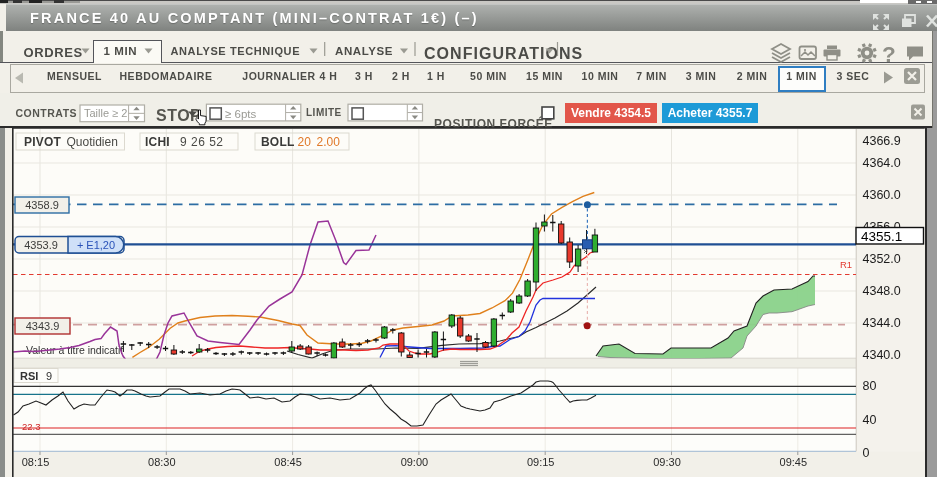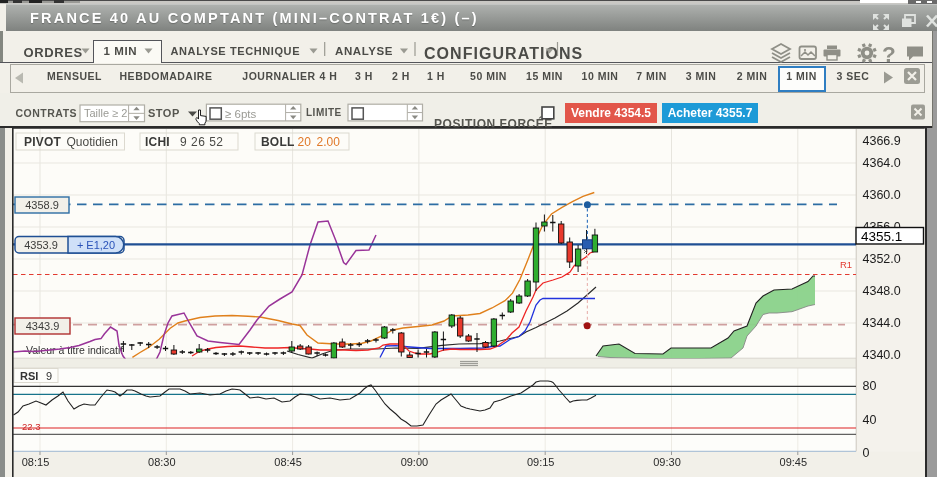--- a/index.html
+++ b/index.html
@@ -60,21 +60,21 @@
 <span class="tf" style="left:600px">10 MIN</span>
 <span class="tf" style="left:651.5px">7 MIN</span>
 <span class="tf" style="left:701px">3 MIN</span>
 <span class="tf" style="left:752px">2 MIN</span>
 <span class="tf" style="left:801.5px">1 MIN</span>
 <span class="tf" style="left:853px">3 SEC</span>
 
 <div class="abs" style="left:0;top:93px;width:937px;height:33px;background:#f0efe8"></div>
 <div class="abs" style="left:0;top:126.2px;width:937px;height:2.4px;background:#2b2b2b"></div>
 <div class="abs b" style="left:15.5px;top:107px;font-size:10.5px;color:#55554f;letter-spacing:0.5px">CONTRATS</div>
-<div class="abs b" style="left:148px;top:107px;font-size:11px;color:#55554f;letter-spacing:0.5px">STOP</div>
+<div class="abs b" style="left:156px;top:107px;font-size:16px;color:#55554f;letter-spacing:0.5px">STOP</div>
 <div class="abs b" style="left:306px;top:107px;font-size:10px;color:#55554f;letter-spacing:0.5px">LIMITE</div>
 <div class="abs b" style="left:434px;top:117px;font-size:12px;color:#55554f;letter-spacing:0.55px">POSITION FORCÉE</div>
 <div class="abs" style="left:565px;top:102.7px;width:92px;height:20.8px;background:#e2564a;color:#fff;font-size:12px;font-weight:bold;text-align:center;line-height:20.8px">Vendre 4354.5</div>
 <div class="abs" style="left:662px;top:102.7px;width:96px;height:20.8px;background:#1d9ad7;color:#fff;font-size:12px;font-weight:bold;text-align:center;line-height:20.8px">Acheter 4355.7</div>
 
 <div class="abs" style="left:0;top:128px;width:937px;height:349px;background:#f2f0e9"></div>
 <div class="abs" style="left:0;top:128px;width:4.5px;height:349px;background:#8a8d8a"></div>
 <div class="abs" style="left:926.5px;top:128px;width:10.5px;height:349px;background:#9b9b9b"></div>
 <div class="abs" style="left:924.6px;top:128px;width:2px;height:349px;background:#2a2a2a"></div>
 <div class="abs" style="left:931.5px;top:31px;width:1.5px;height:97px;background:#76766f"></div>

